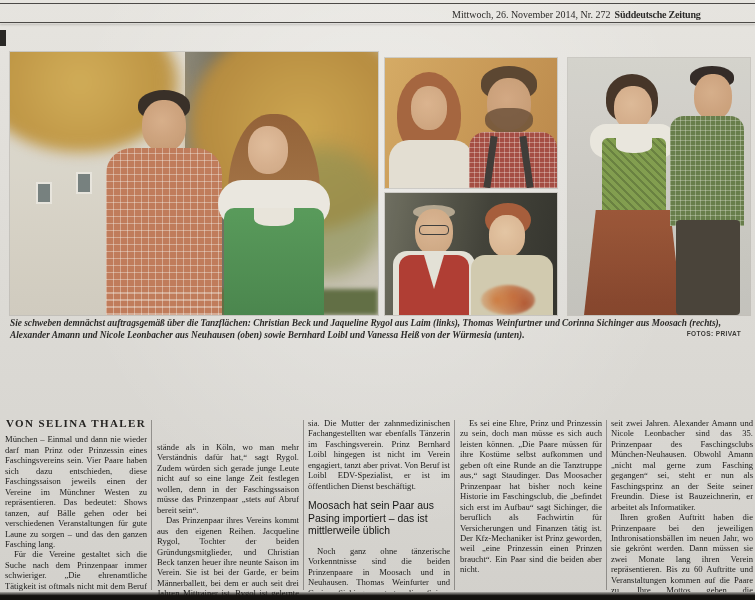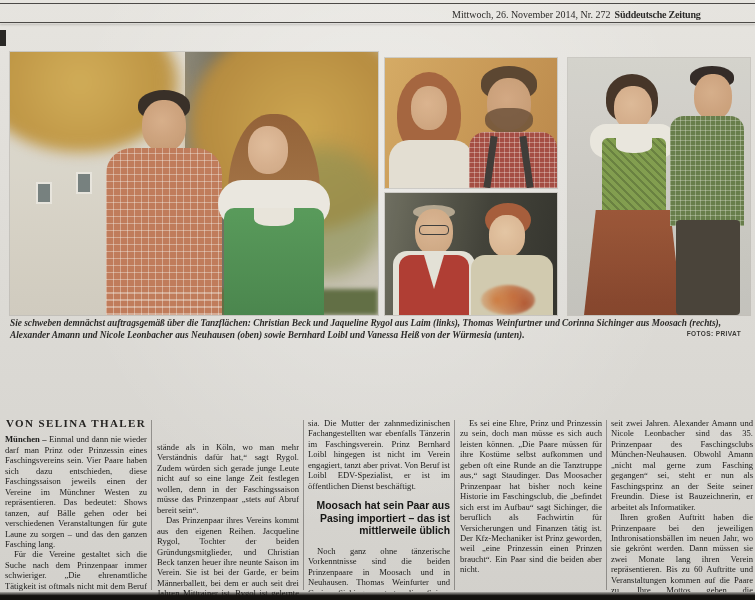--- a/index.html
+++ b/index.html
@@ -54,23 +54,23 @@
   }
   
   .col { position:absolute; top:418px; height:174px; width:142px; overflow:hidden;
          font-size:8.6px; line-height:10.45px; text-align:justify; hyphens:auto; -webkit-hyphens:auto; color:#1b1b1a; }
   #col1{left:5px;} #col2{left:157px;margin-top:24px;} #col3{left:308px;} #col4{left:460px;} #col5{left:611px;}
   .gutter-rule { position:absolute; top:420px; height:170px; width:1px; background:rgba(60,58,55,.45); }
   #gr1{left:151px;} #gr2{left:302.5px;} #gr3{left:454px;} #gr4{left:605.5px;}
   .byline { text-align:center; font-size:11px; font-weight:700; letter-spacing:1.4px; margin-bottom:6px; color:#252422; }
   .p { margin:0; }
   .ind { text-indent:9px; }
-  .lead-in { font-weight:700; }
-  .crosshead { font-family:"Liberation Sans", sans-serif; font-size:10.4px; font-weight:700;
-               line-height:12.6px; text-align:right; margin:9px 0 8px; color:#161615; hyphens:none; }
+  .lead-in { font-weight:400; }
+  .crosshead { font-family:"Liberation Sans", sans-serif; font-size:10.4px; font-weight:400;
+               line-height:12.6px; text-align:left; margin:9px 0 8px; color:#161615; hyphens:none; }
   
   #scan-edge-bottom { position:absolute; left:0; right:0; bottom:0; height:8px;
       background:linear-gradient(180deg, rgba(20,18,16,.2), #14120f 45%); }
   #scan-mark-topleft { position:absolute; left:0; top:30px; width:6px; height:16px; background:#2a2825; }
 </style>
 </head>
 <body>
 
 <div id="page">
 

